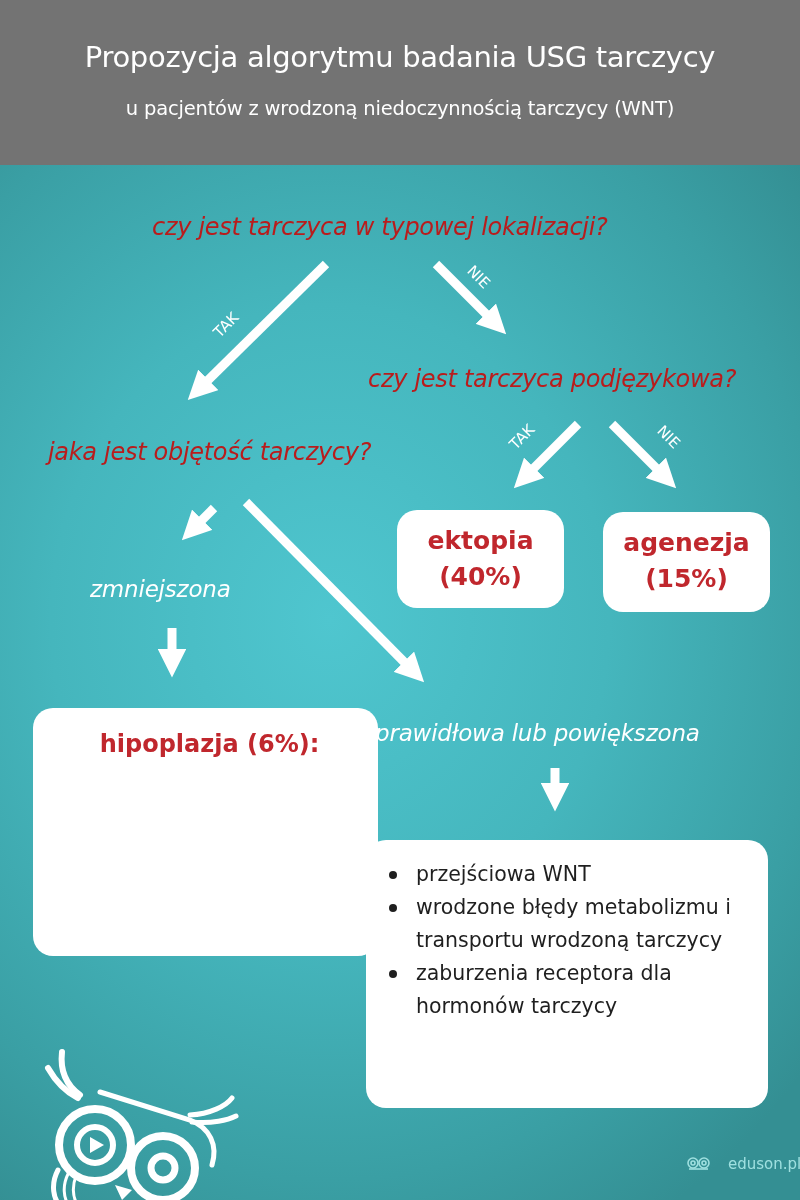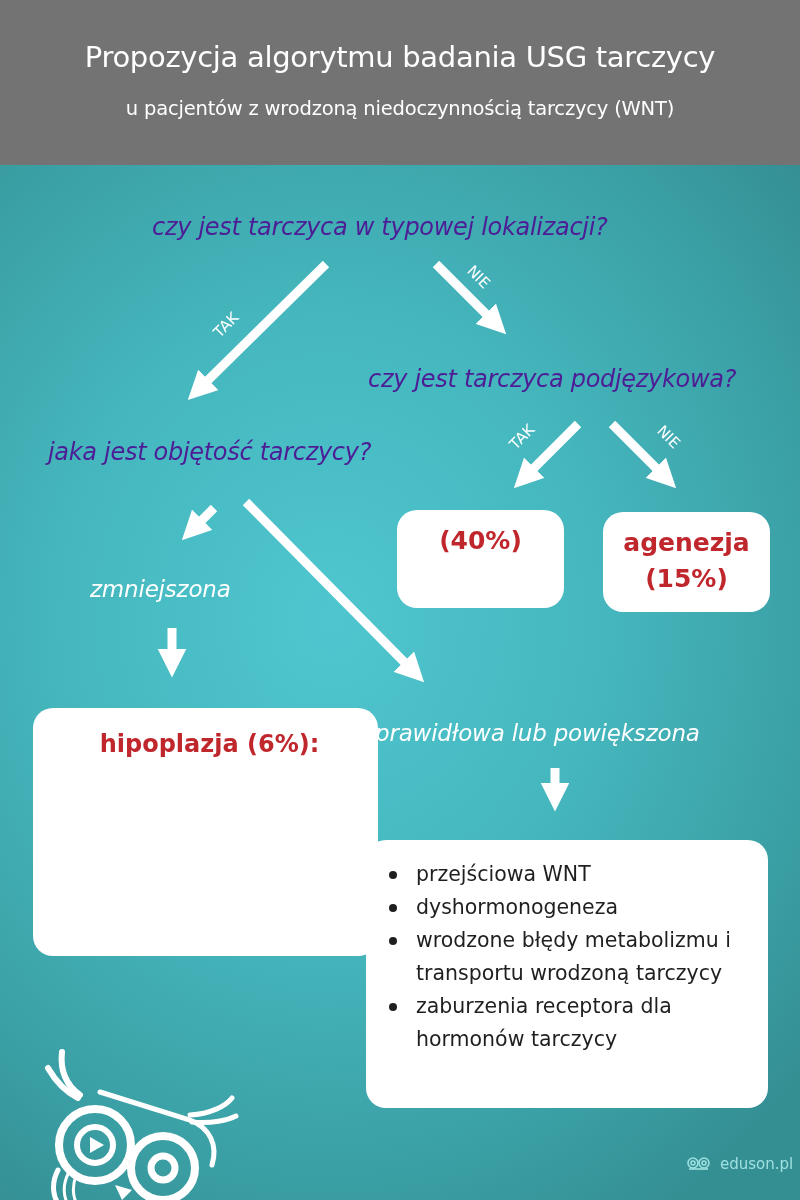--- a/index.html
+++ b/index.html
@@ -14,21 +14,21 @@
   }
   .title {
     position: absolute; left: 0; width: 800px; top: 40px; text-align: center;
     color: #ffffff; font-size: 29px; letter-spacing: -0.3px;
   }
   .subtitle {
     position: absolute; left: 0; width: 800px; top: 97px; text-align: center;
     color: #ffffff; font-size: 19.5px; letter-spacing: -0.2px;
   }
   .q {
-    position: absolute; color: #4c1d95; font-style: italic; white-space: nowrap;
+    position: absolute; color: #b91c1c; font-style: italic; white-space: nowrap;
     font-size: 24px; letter-spacing: -0.3px;
   }
   .lbl {
     position: absolute; color: #ffffff; white-space: nowrap; font-size: 23px; letter-spacing: -0.2px; font-style: italic;
   }
   .edge-label {
     position: absolute; color: #ffffff; font-size: 15px; white-space: nowrap; transform-origin: center;
   }
   .card {
     position: absolute; background: #ffffff; border-radius: 20px; box-sizing: border-box;
@@ -39,21 +39,21 @@
   .card ul { margin: 0; padding: 0; list-style: none; }
   .card li {
     position: relative; padding-left: 42px; color: #1f1f1f; font-size: 20.5px; line-height: 33px;
   }
   .card li::before {
     content: ""; position: absolute; left: 15px; top: 13px; width: 8px; height: 8px; border-radius: 50%; background: #1f1f1f;
   }
   svg.arrows { position: absolute; left: 0; top: 0; }
   .logo { position: absolute; left: 40px; top: 1040px; }
   .brand {
-    position: absolute; left: 686px; top: 1155px; display: flex; align-items: center; gap: 8px;
+    position: absolute; left: 686px; top: 1155px; display: flex; align-items: center; gap: 16px;
     color: #9fe0e0; font-size: 15px;
   }
 </style>
 </head>
 <body>
 
 <div class="header">
   <div class="title">Propozycja algorytmu badania USG tarczycy</div>
   <div class="subtitle">u pacjentów z wrodzoną niedoczynnością tarczycy (WNT)</div>
 </div>
@@ -80,38 +80,38 @@
 <div class="edge-label" style="left:212px; top:316px; transform:rotate(-45deg);">TAK</div>
 <div class="edge-label" style="left:466px; top:268px; transform:rotate(45deg);">NIE</div>
 
 <div class="q" style="left:368px; top:365px;">czy jest tarczyca podjęzykowa?</div>
 <div class="q" style="left:48px; top:438px;">jaka jest objętość tarczycy?</div>
 
 <div class="edge-label" style="left:508px; top:428px; transform:rotate(-45deg);">TAK</div>
 <div class="edge-label" style="left:656px; top:428px; transform:rotate(45deg);">NIE</div>
 
 <div class="card" style="left:397px; top:510px; width:167px; height:98px; padding-top:13px;">
+  <div class="outcome">ektopia</div>
   <div class="outcome">(40%)</div>
 </div>
 <div class="card" style="left:603px; top:512px; width:167px; height:100px; padding-top:13px;">
   <div class="outcome">agenezja</div>
   <div class="outcome">(15%)</div>
 </div>
 
 <div class="lbl" style="left:90px; top:576px;">zmniejszona</div>
 <div class="lbl" style="left:375px; top:720px;">prawidłowa lub powiększona</div>
 
 <div class="card" style="left:33px; top:708px; width:345px; height:248px; padding:20px 0 0 8px;">
   <div class="outcome" style="font-size:24px; line-height:32px; margin-bottom:6px;">hipoplazja (6%):</div>
 </div>
 
 <div class="card" style="left:366px; top:840px; width:402px; height:268px; padding:18px 10px 0 8px;">
   <ul>
     <li>przejściowa WNT</li>
-    <li>dyshormonogeneza</li>
     <li>wrodzone błędy metabolizmu i transportu wrodzoną tarczycy</li>
     <li>zaburzenia receptora dla hormonów tarczycy</li>
   </ul>
 </div>
 
 <svg class="logo" width="200" height="160" viewBox="0 0 200 160">
   <g stroke="#ffffff" fill="none" stroke-linecap="round">
     <path d="M22,12 C20,30 26,45 40,55" stroke-width="6"></path>
     <path d="M8,28 C16,42 26,52 38,58" stroke-width="6"></path>
     <path d="M60,52 L150,80 C170,88 178,105 172,125" stroke-width="5"></path>

